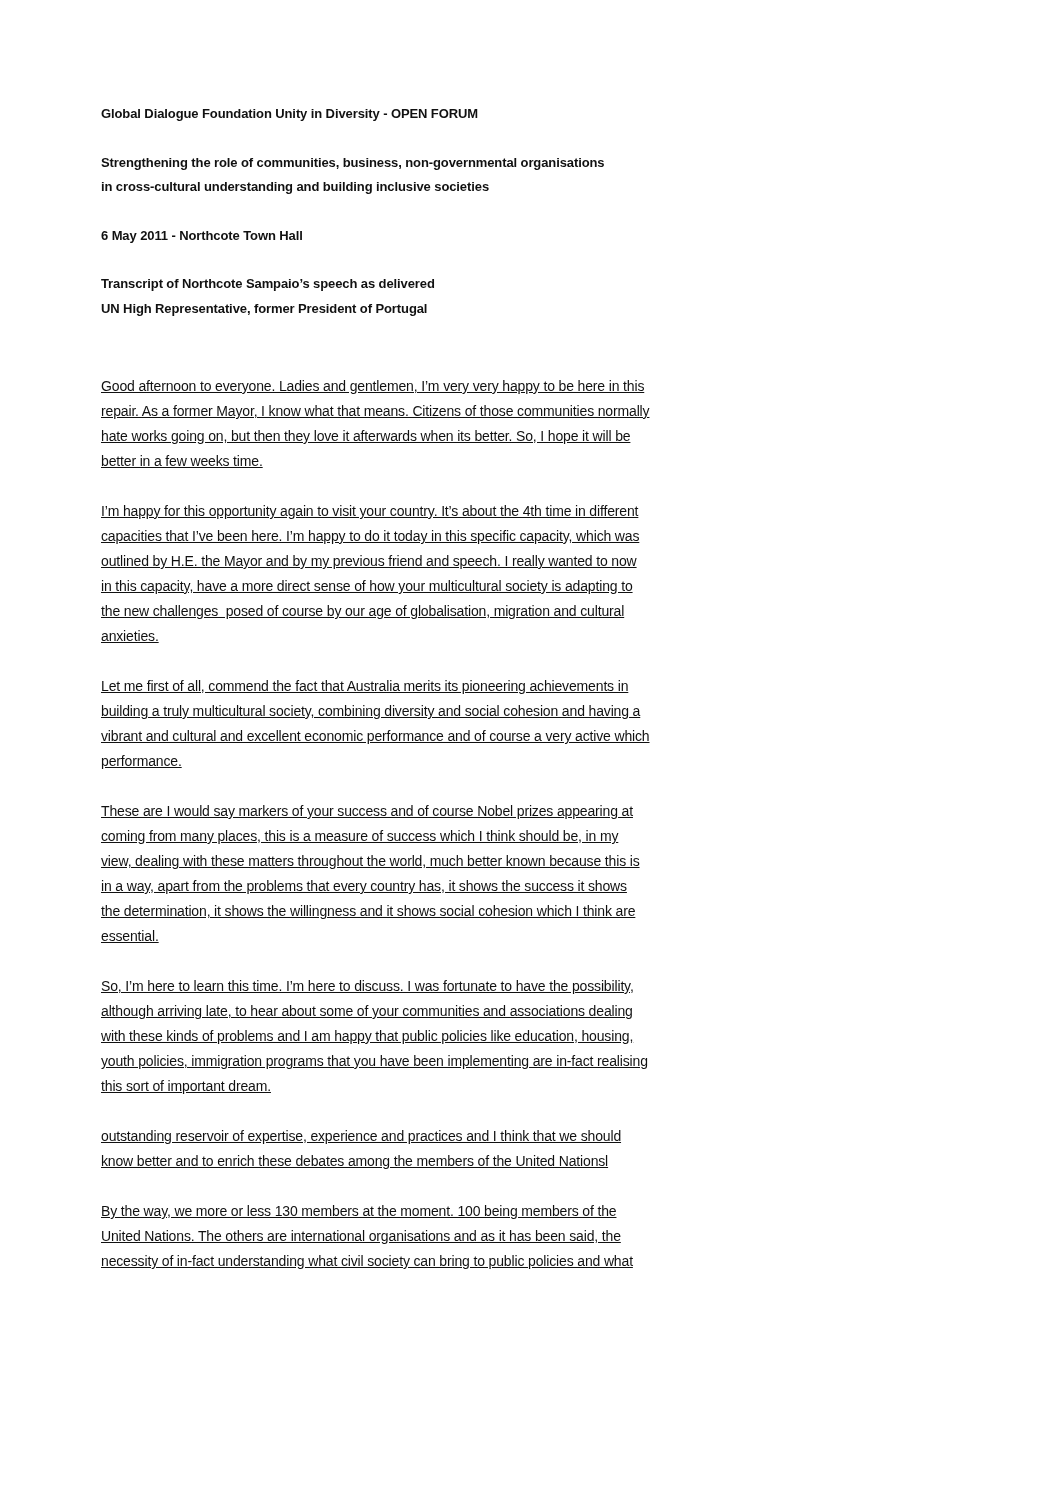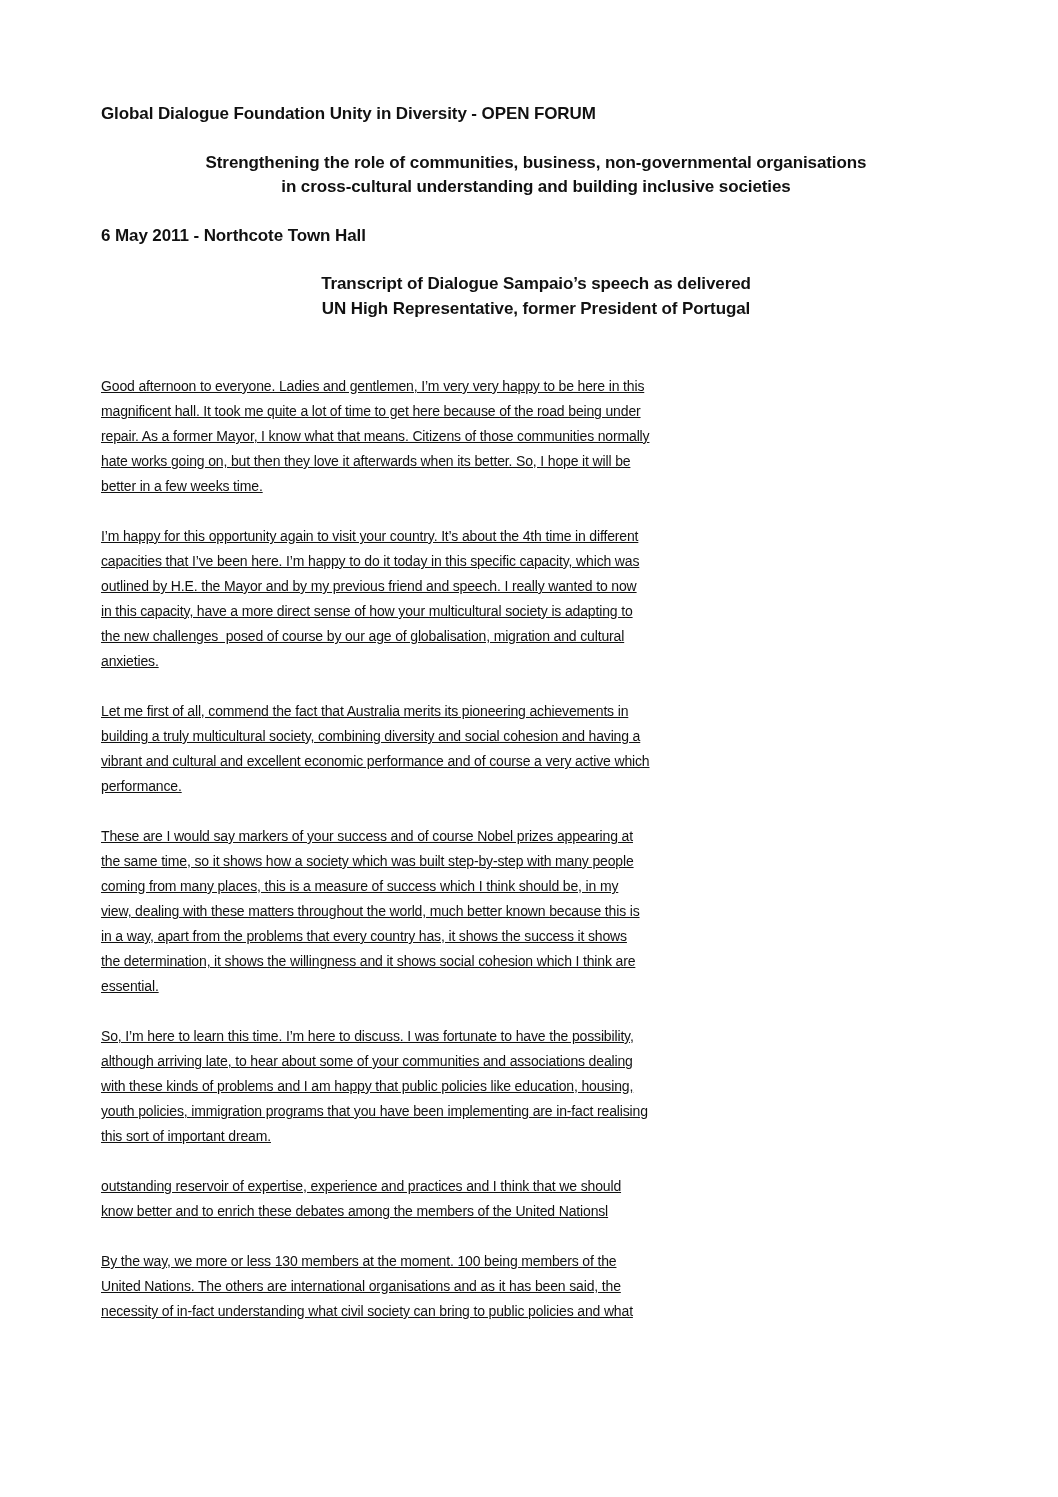--- a/index.html
+++ b/index.html
@@ -16,27 +16,27 @@
       color: #111111;
     }
     .page {
       position: absolute;
       left: 101px;
       top: 102px;
       width: 870px;
     }
     .heading {
       font-weight: bold;
-      font-size: 17px;
+      font-size: 13px;
       line-height: 24.5px;
       margin: 0;
       letter-spacing: -0.1px;
     }
     .h-block { margin: 0 0 24px 0; }
-    .h-line { display: block; white-space: nowrap; text-align: center; }
+    .h-line { display: block; white-space: nowrap; }
     .body {
       position: absolute;
       left: 101px;
       top: 374px;
       width: 870px;
     }
     .para {
       font-size: 14px;
       line-height: 25px;
       margin: 0 0 25px 0;
@@ -52,29 +52,28 @@
   <p class="heading h-block">Global Dialogue Foundation Unity in Diversity - OPEN FORUM</p>
 
   <p class="heading h-block">
     <span class="h-line">Strengthening the role of communities, business, non-governmental organisations</span>
     <span class="h-line">in cross-cultural understanding and building inclusive societies</span>
   </p>
 
   <p class="heading h-block">6 May 2011 - Northcote Town Hall</p>
 
   <p class="heading h-block">
-    <span class="h-line">Transcript of Dialogue Sampaio’s speech as delivered</span>
+    <span class="h-line">Transcript of Northcote Sampaio’s speech as delivered</span>
     <span class="h-line">UN High Representative, former President of Portugal</span>
   </p>
 </div>
 
 <div class="body">
   <p class="para">
     <span class="line">Good afternoon to everyone. Ladies and gentlemen, I’m very very happy to be here in this</span>
-    <span class="line">magnificent hall. It took me quite a lot of time to get here because of the road being under</span>
     <span class="line">repair. As a former Mayor, I know what that means. Citizens of those communities normally</span>
     <span class="line">hate works going on, but then they love it afterwards when its better. So, I hope it will be</span>
     <span class="line">better in a few weeks time.</span>
   </p>
 
   <p class="para">
     <span class="line">I’m happy for this opportunity again to visit your country. It’s about the 4th time in different</span>
     <span class="line">capacities that I’ve been here. I’m happy to do it today in this specific capacity, which was</span>
     <span class="line">outlined by H.E. the Mayor and by my previous friend and speech. I really wanted to now</span>
     <span class="line">in this capacity, have a more direct sense of how your multicultural society is adapting to</span>
@@ -84,21 +83,20 @@
 
   <p class="para">
     <span class="line">Let me first of all, commend the fact that Australia merits its pioneering achievements in</span>
     <span class="line">building a truly multicultural society, combining diversity and social cohesion and having a</span>
     <span class="line">vibrant and cultural and excellent economic performance and of course a very active which</span>
     <span class="line">performance.</span>
   </p>
 
   <p class="para">
     <span class="line">These are I would say markers of your success and of course Nobel prizes appearing at</span>
-    <span class="line">the same time, so it shows how a society which was built step-by-step with many people</span>
     <span class="line">coming from many places, this is a measure of success which I think should be, in my</span>
     <span class="line">view, dealing with these matters throughout the world, much better known because this is</span>
     <span class="line">in a way, apart from the problems that every country has, it shows the success it shows</span>
     <span class="line">the determination, it shows the willingness and it shows social cohesion which I think are</span>
     <span class="line">essential.</span>
   </p>
 
   <p class="para">
     <span class="line">So, I’m here to learn this time. I’m here to discuss. I was fortunate to have the possibility,</span>
     <span class="line">although arriving late, to hear about some of your communities and associations dealing</span>

